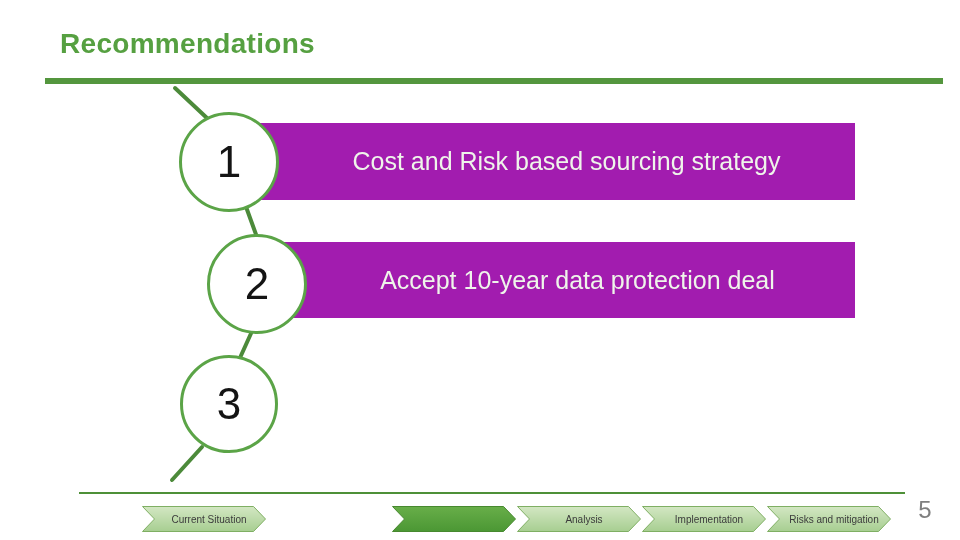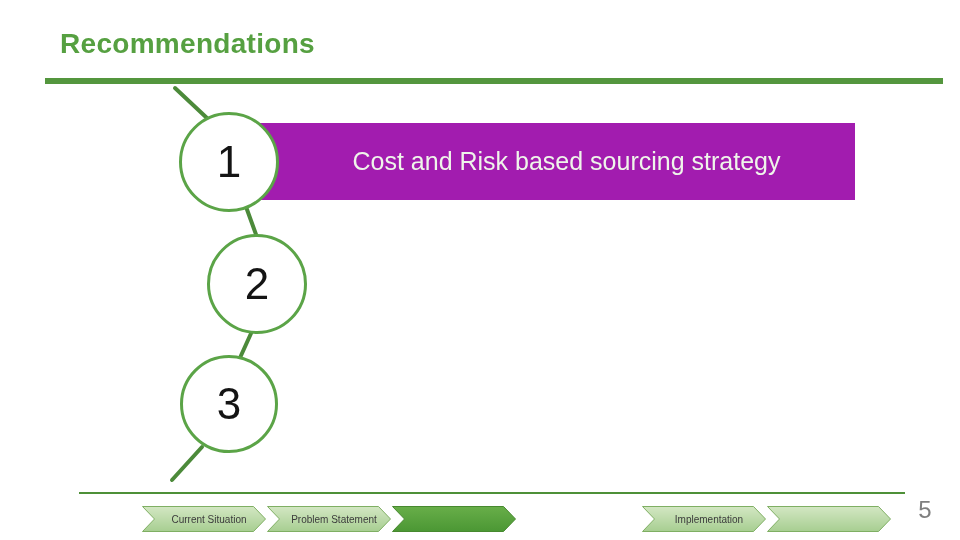--- a/index.html
+++ b/index.html
@@ -70,20 +70,23 @@
   <svg class="connectors" width="960" height="540" viewBox="0 0 960 540">
     <line x1="163" y1="88" x2="196" y2="119" stroke="#4C8A3A" stroke-width="4" stroke-linecap="round"></line>
     <line x1="233" y1="204" x2="246" y2="240" stroke="#4C8A3A" stroke-width="4" stroke-linecap="round"></line>
     <line x1="241" y1="329" x2="227" y2="360" stroke="#4C8A3A" stroke-width="4" stroke-linecap="round"></line>
     <line x1="190" y1="447" x2="160" y2="480" stroke="#4C8A3A" stroke-width="4" stroke-linecap="round"></line>
   </svg>
 
   <div class="bar" id="bar1">
     <div class="bar-text">Cost and Risk based sourcing strategy</div>
   </div>
+  <div class="bar" id="bar2">
+    <div class="bar-text">Accept 10-year data protection deal</div>
+  </div>
 
   <div class="circle" id="circle1">
     <span>1</span>
   </div>
   <div class="circle" id="circle2">
     <span>2</span>
   </div>
   <div class="circle" id="circle3">
     <span>3</span>
   </div>
@@ -103,39 +106,40 @@
     </defs>
   </svg>
 
   <div class="nav">
     <div class="chev" id="chev0">
       <svg width="125" height="26">
           <polygon points="0.5,0.5 111.5,0.5 123.5,13 111.5,25.5 0.5,25.5 12.5,13" fill="url(#gradLight)" stroke="#7FAF63" stroke-width="1"></polygon>
         </svg>
       <span class="label">Current Situation</span>
     </div>
-    <div class="chev" id="chev1">
-      <svg width="125" height="26">
-          <polygon points="0.5,0.5 111.5,0.5 123.5,13 111.5,25.5 0.5,25.5 12.5,13" fill="url(#gradLight)" stroke="#7FAF63" stroke-width="1"></polygon>
-        </svg>
-      <span class="label">Problem Statement</span>
-    </div>
     <div class="chev active" id="chev2">
       <svg width="125" height="26">
           <polygon points="0.5,0.5 111.5,0.5 123.5,13 111.5,25.5 0.5,25.5 12.5,13" fill="url(#gradDark)" stroke="#47892F" stroke-width="1"></polygon>
         </svg>
+    </div>
+    <div class="chev" id="chev3">
+      <svg width="125" height="26">
+          <polygon points="0.5,0.5 111.5,0.5 123.5,13 111.5,25.5 0.5,25.5 12.5,13" fill="url(#gradLight)" stroke="#7FAF63" stroke-width="1"></polygon>
+        </svg>
+      <span class="label">Analysis</span>
     </div>
     <div class="chev" id="chev4">
       <svg width="125" height="26">
           <polygon points="0.5,0.5 111.5,0.5 123.5,13 111.5,25.5 0.5,25.5 12.5,13" fill="url(#gradLight)" stroke="#7FAF63" stroke-width="1"></polygon>
         </svg>
       <span class="label">Implementation</span>
     </div>
     <div class="chev" id="chev5">
       <svg width="125" height="26">
           <polygon points="0.5,0.5 111.5,0.5 123.5,13 111.5,25.5 0.5,25.5 12.5,13" fill="url(#gradLight)" stroke="#7FAF63" stroke-width="1"></polygon>
         </svg>
+      <span class="label">Risks and mitigation</span>
     </div>
   </div>
 
   <div class="page-number">5</div>
 
 </div>
 
 </body></html>

